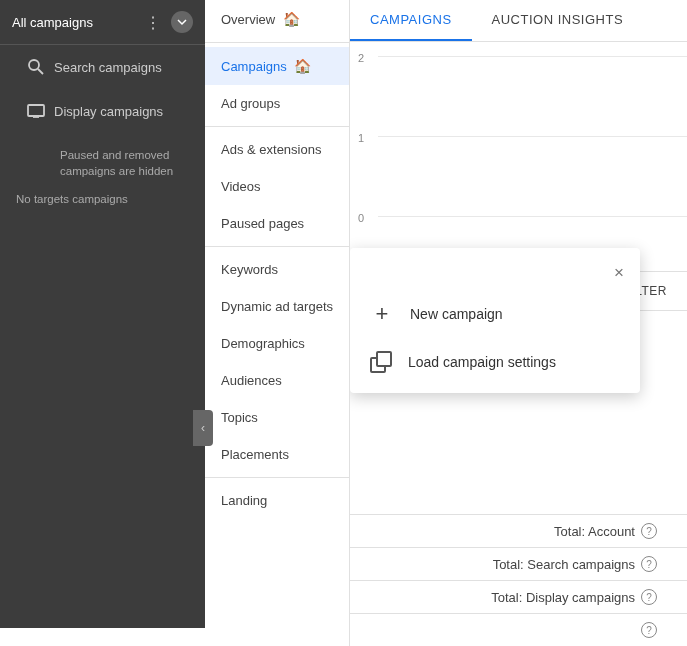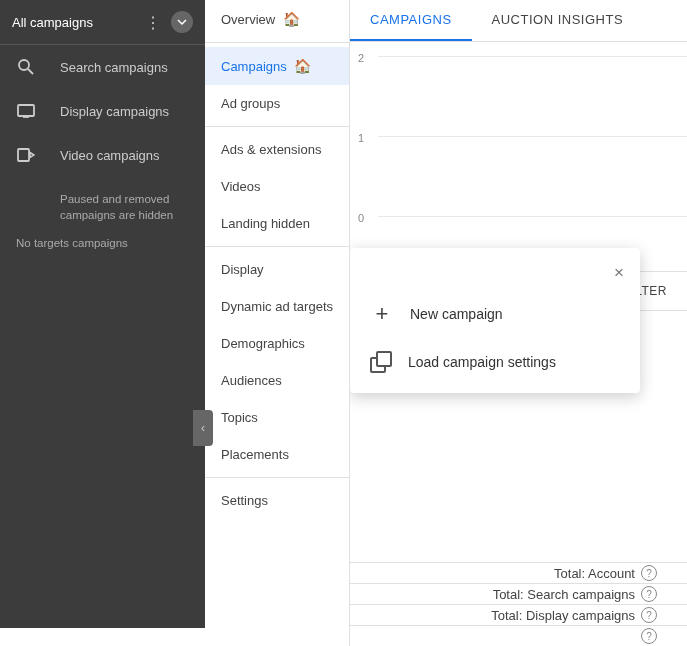--- a/index.html
+++ b/index.html
@@ -55,25 +55,25 @@
       justify-content: center;
       cursor: pointer;
     }
     .sidebar-nav-items {
       display: flex;
       flex-direction: column;
     }
     .sidebar-nav-item {
       display: flex;
       align-items: center;
-      padding: 12px 16px;
+      padding: 12px 26px;
       cursor: pointer;
       color: #ccc;
       font-size: 13px;
-      gap: 24px;
+      gap: 8px;
     }
     .sidebar-nav-item .nav-icon {
       width: 20px;
       height: 20px;
       display: flex;
       align-items: center;
       justify-content: center;
       flex-shrink: 0;
     }
     .sidebar-info {
@@ -175,21 +175,21 @@
       position: absolute;
       bottom: 0;
       left: 0;
       right: 0;
       background: #fff;
     }
     .total-row {
       display: flex;
       align-items: center;
       justify-content: flex-end;
-      padding: 2px 30px;
+      padding: 8px 30px;
       border-top: 1px solid #e0e0e0;
       font-size: 13px;
       color: #444;
     }
     .total-row .question-icon {
       width: 16px;
       height: 16px;
       border: 1.5px solid #888;
       border-radius: 50%;
       display: inline-flex;
@@ -272,29 +272,20 @@
     </div>
     <div class="sidebar-nav-item">
       <div class="nav-icon">
         <svg width="18" height="14" viewBox="0 0 18 14" fill="none">
           <rect x="1" y="1" width="16" height="11" rx="1" stroke="#ccc" stroke-width="1.8"></rect>
           <line x1="6" y1="13" x2="12" y2="13" stroke="#ccc" stroke-width="1.8"></line>
         </svg>
       </div>
       <span>Display campaigns</span>
     </div>
-    <div class="sidebar-nav-item">
-      <div class="nav-icon">
-        <svg width="18" height="14" viewBox="0 0 18 14" fill="none">
-          <rect x="1" y="1" width="11" height="12" rx="1" stroke="#ccc" stroke-width="1.8"></rect>
-          <path d="M13 4.5L17 7L13 9.5V4.5Z" stroke="#ccc" stroke-width="1.5" fill="none"></path>
-        </svg>
-      </div>
-      <span>Video campaigns</span>
-    </div>
   </div>
 
   <div class="sidebar-info">Paused and removed campaigns are hidden</div>
   <div class="sidebar-no-match">No targets campaigns</div>
 </div>
 
 <div class="collapse-btn">‹</div>
 
 <div class="middle-nav">
   <div class="middle-nav-item">
@@ -310,44 +301,44 @@
     <span>Ad groups</span>
   </div>
   <div class="nav-divider"></div>
   <div class="middle-nav-item">
     <span>Ads &amp; extensions</span>
   </div>
   <div class="middle-nav-item">
     <span>Videos</span>
   </div>
   <div class="middle-nav-item">
-    <span>Landing hidden</span>
+    <span>Paused pages</span>
   </div>
   <div class="nav-divider"></div>
   <div class="middle-nav-item">
-    <span>Display</span>
+    <span>Keywords</span>
   </div>
   <div class="middle-nav-item">
     <span>Dynamic ad targets</span>
   </div>
   <div class="middle-nav-item">
     <span>Demographics</span>
   </div>
   <div class="middle-nav-item">
     <span>Audiences</span>
   </div>
   <div class="middle-nav-item">
     <span>Topics</span>
   </div>
   <div class="middle-nav-item">
     <span>Placements</span>
   </div>
   <div class="nav-divider"></div>
   <div class="middle-nav-item">
-    <span>Settings</span>
+    <span>Landing</span>
   </div>
 </div>
 
 <div class="main-content">
 
   <div class="tabs-bar">
     <div class="tab active">CAMPAIGNS</div>
     <div class="tab">AUCTION INSIGHTS</div>
   </div>
 

